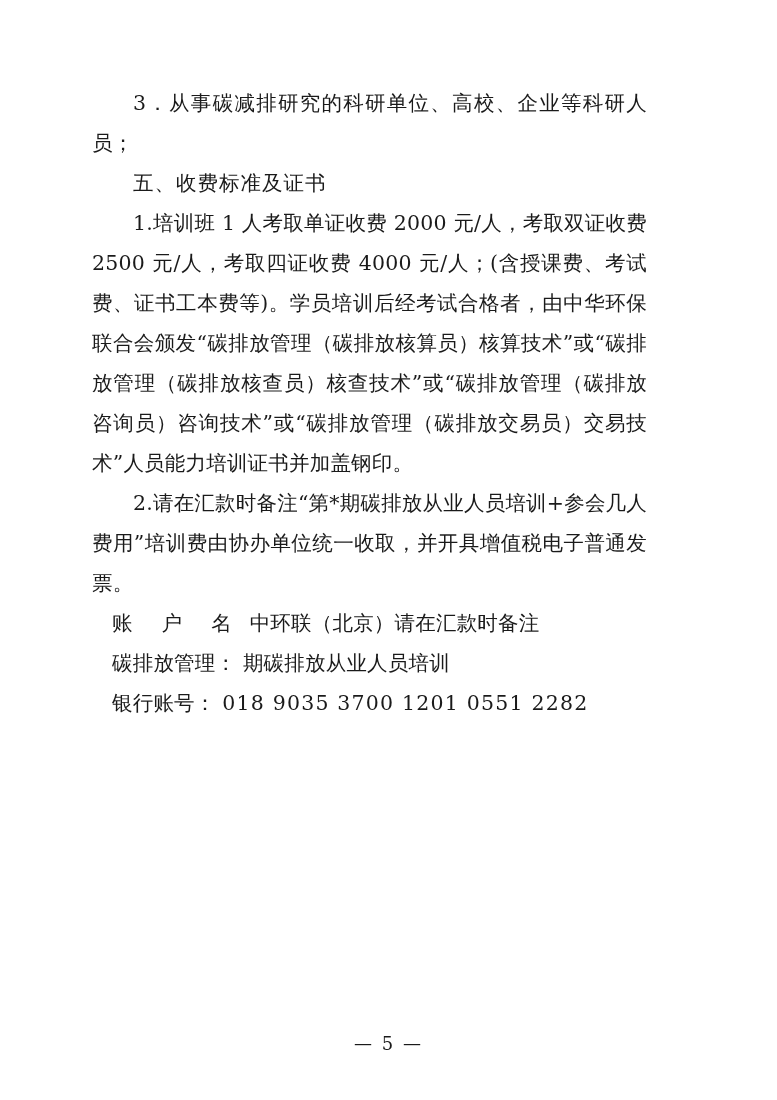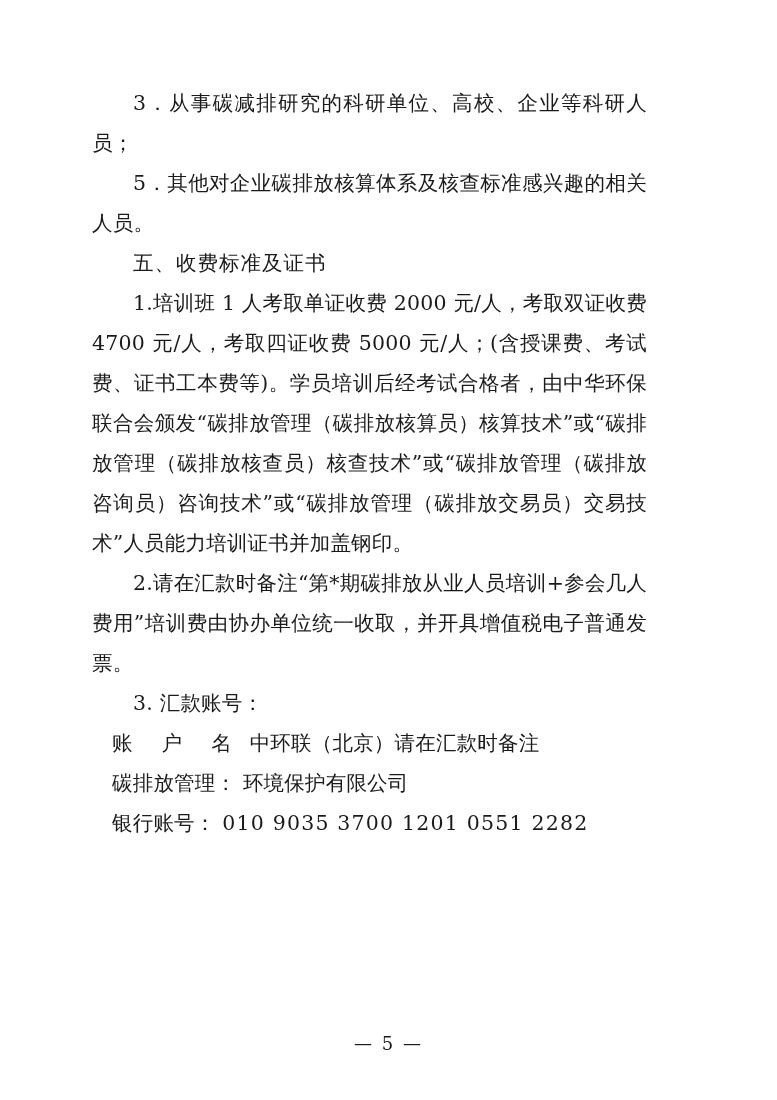--- a/index.html
+++ b/index.html
@@ -67,42 +67,40 @@
 </style>
 </head>
 <body>
 
 <div class="page">
   <div class="doc-body">
 
     <p class="para">3．从事碳减排研究的科研单位、高校、企业等科研人员；</p>
 
 
-    <p class="para">5．其他对企业碳排放核算体系及核查标准感兴趣的相关人员。</p>
 
     <p class="heading">五、收费标准及证书</p>
 
-    <p class="para">1.培训班 1 人考取单证收费 2000 元/人，考取双证收费 4700 元/人，考取四证收费 5000 元/人；(含授课费、考试费、证书工本费等)。学员培训后经考试合格者，由中华环保联合会颁发“碳排放管理（碳排放核算员）核算技术”或“碳排放管理（碳排放核查员）核查技术”或“碳排放管理（碳排放咨询员）咨询技术”或“碳排放管理（碳排放交易员）交易技术”人员能力培训证书并加盖钢印。</p>
+    <p class="para">1.培训班 1 人考取单证收费 2000 元/人，考取双证收费 2500 元/人，考取四证收费 4000 元/人；(含授课费、考试费、证书工本费等)。学员培训后经考试合格者，由中华环保联合会颁发“碳排放管理（碳排放核算员）核算技术”或“碳排放管理（碳排放核查员）核查技术”或“碳排放管理（碳排放咨询员）咨询技术”或“碳排放管理（碳排放交易员）交易技术”人员能力培训证书并加盖钢印。</p>
 
     <p class="para">2.请在汇款时备注“第*期碳排放从业人员培训+参会几人费用”培训费由协办单位统一收取，并开具增值税电子普通发票。</p>
 
-    <p class="para">3. 汇款账号：</p>
 
     <p class="bank-line">
       <span class="bank-label-spaced">账 户 名</span>
       <span>中环联（北京）请在汇款时备注</span>
     </p>
 
     <p class="bank-line">
       <span>碳排放管理：</span>
-      <span>环境保护有限公司</span>
+      <span>期碳排放从业人员培训</span>
     </p>
 
     <p class="bank-line">
       <span>银行账号：</span>
-      <span class="acct-num">010 9035 3700 1201 0551 2282</span>
+      <span class="acct-num">018 9035 3700 1201 0551 2282</span>
     </p>
 
 
   </div>
 </div>
 
 <div class="footer">— 5 —</div>
 
 </body></html>

